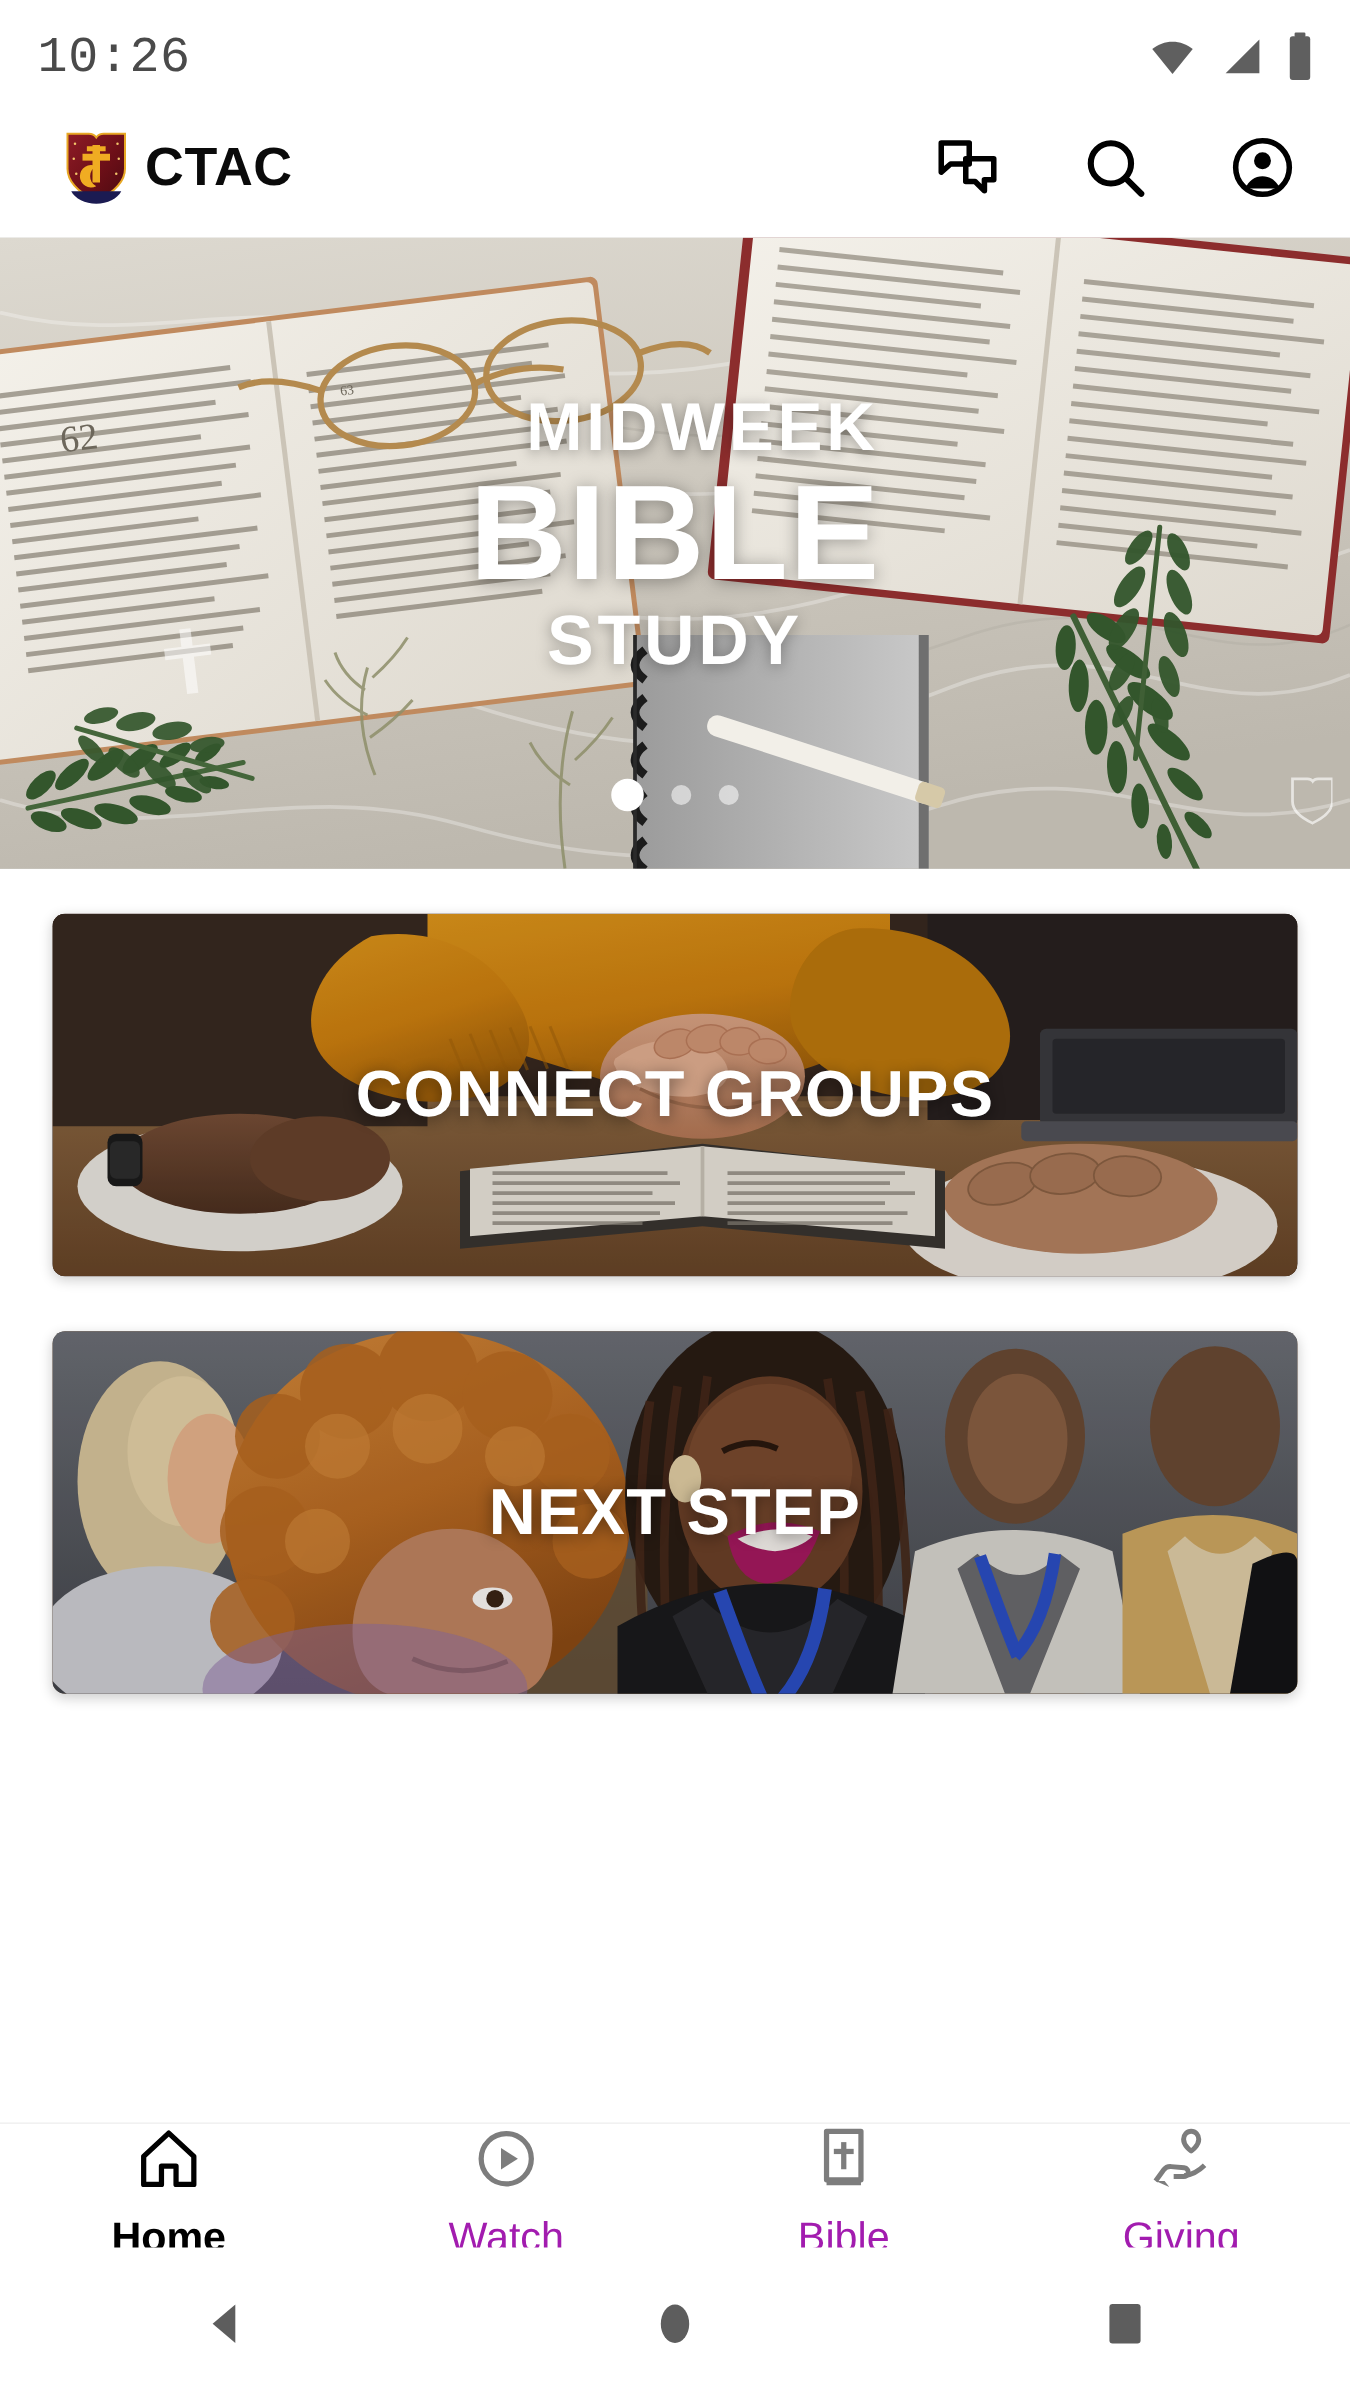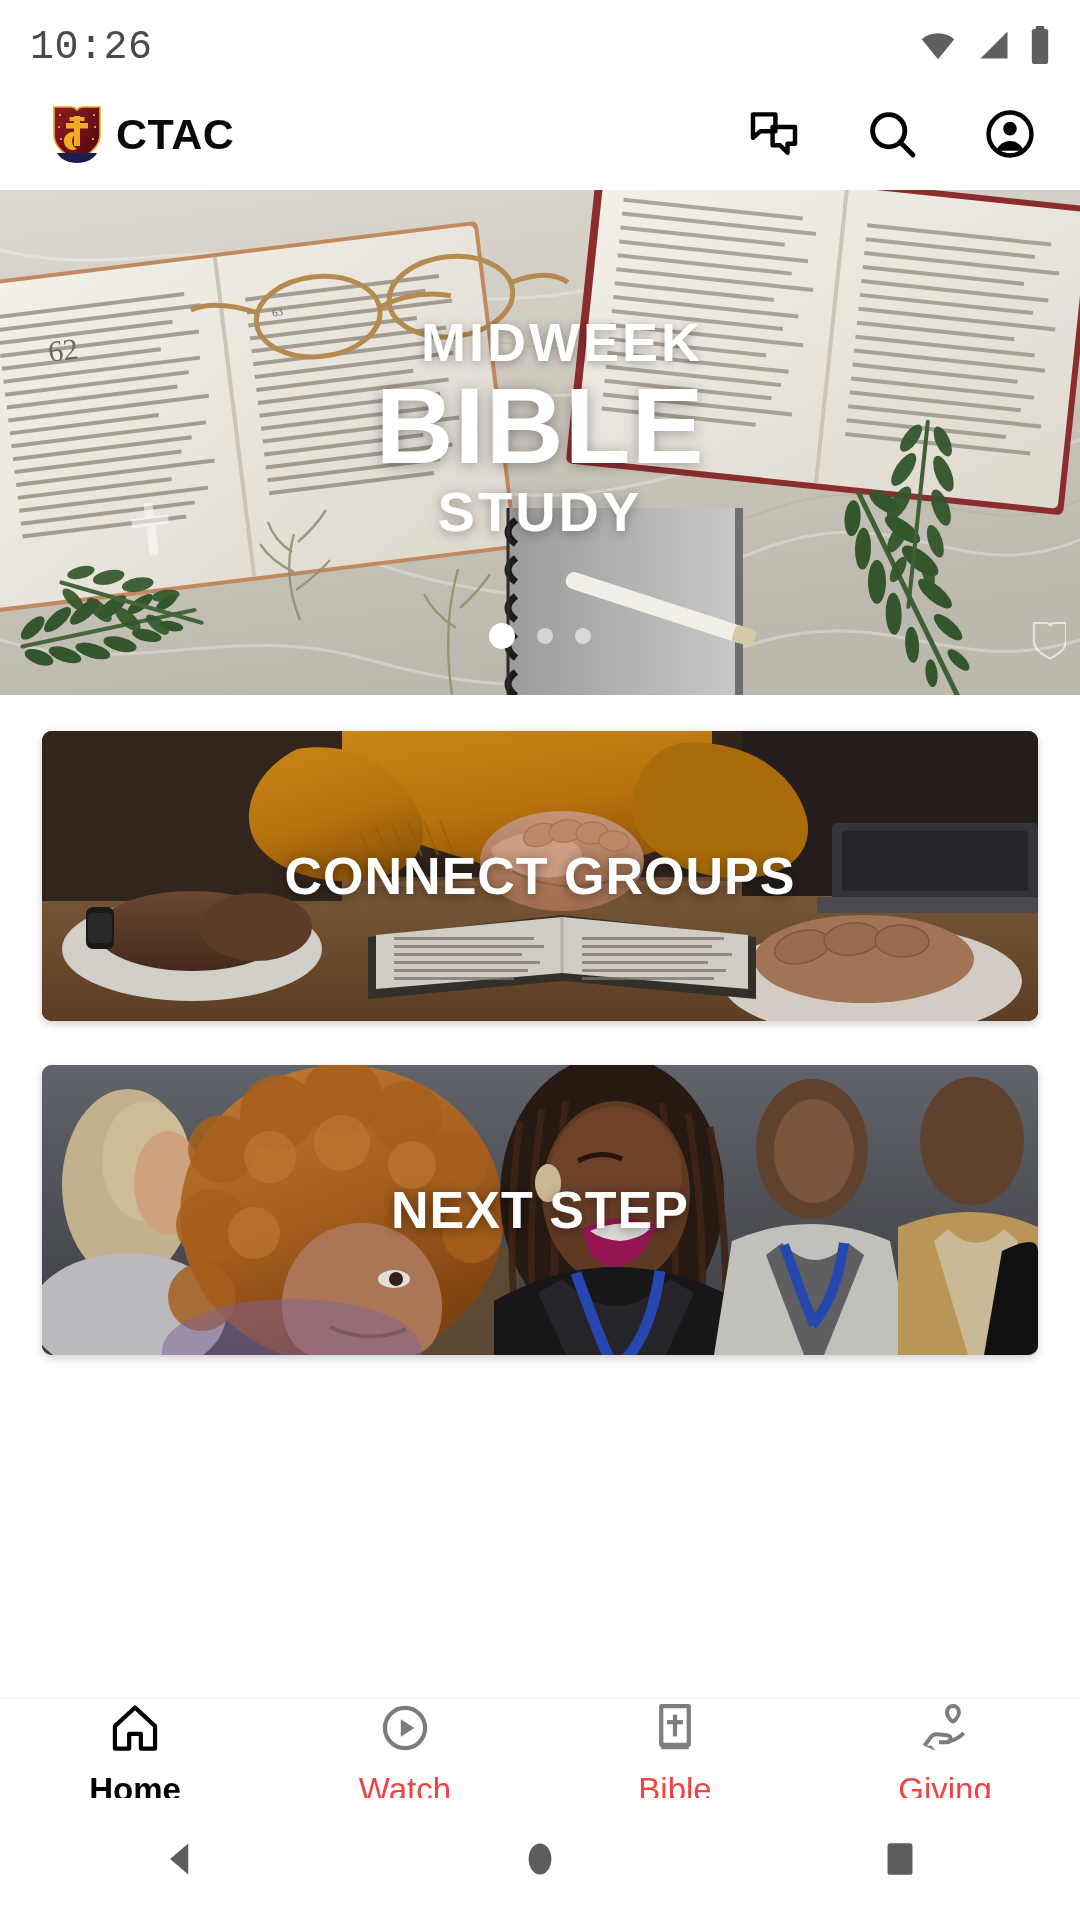--- a/index.html
+++ b/index.html
@@ -100,21 +100,21 @@
   
   .bottom-nav{
     position:absolute; left:0; right:0; bottom:111px; height:110px;
     background:#ffffff;
     display:flex; align-items:center;
     box-shadow:0 -1px 0 rgba(0,0,0,.07);
   }
   .nav-item{
     flex:1; display:flex; flex-direction:column; align-items:center; gap:11px;
   }
-  .nav-label{ font-size:33px; color:#ef4444; }
+  .nav-label{ font-size:33px; color:#a21caf; }
   .nav-item.active .nav-label{ color:#000000; font-weight:bold; }
 
   
   .sys-nav{
     position:absolute; left:0; right:0; bottom:0; height:122px;
     background:#ffffff; display:flex; align-items:center;
   }
   .sys-btn{ flex:1; display:flex; align-items:center; justify-content:center; }
 </style>
 </head>

